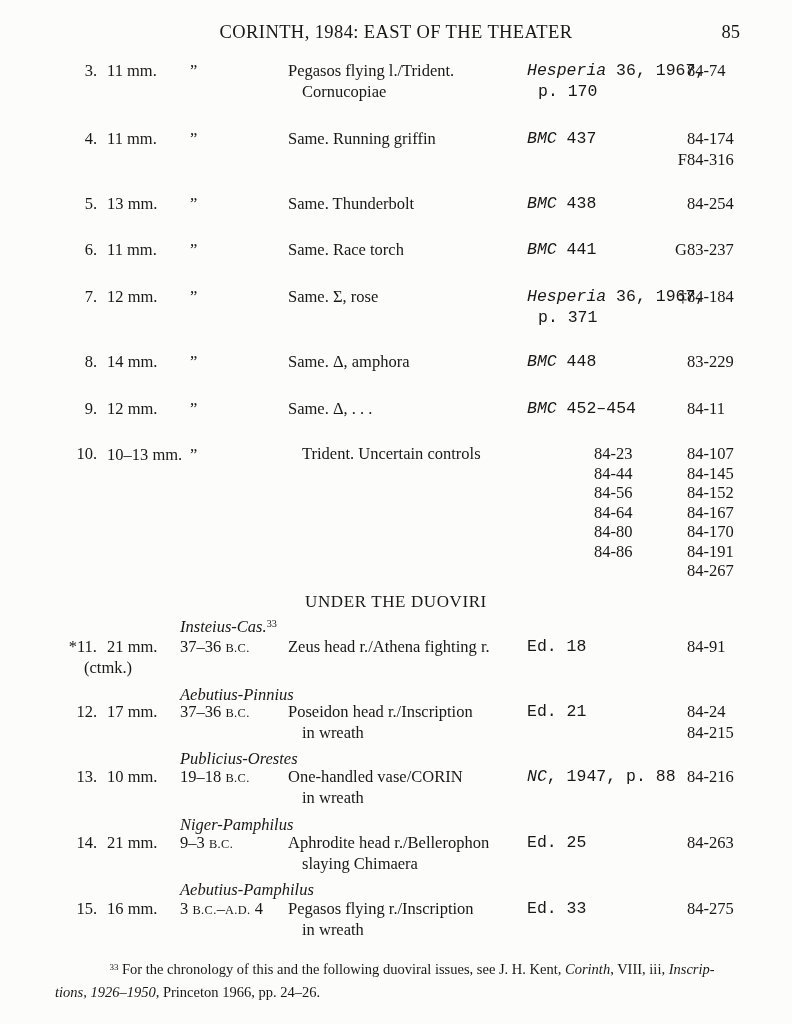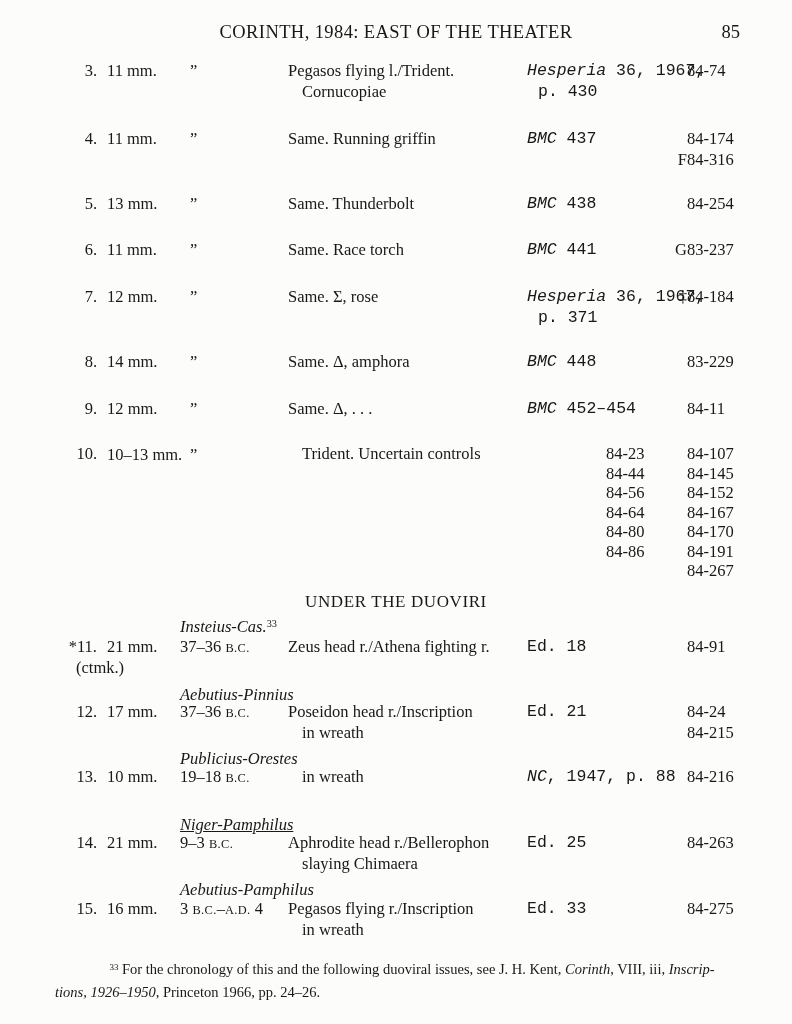--- a/index.html
+++ b/index.html
@@ -13,23 +13,23 @@
     font-size:18.5px;letter-spacing:.4px;white-space:nowrap;}
   .hdr-page{position:absolute;top:22px;right:52px;font-size:18.5px;}
   .row,.group,.section{position:absolute;left:0;right:0;}
   .cell{position:absolute;white-space:nowrap;}
   .c-num{left:55px;width:42px;text-align:right;}
   .c-size{left:107px;}
   .c-date{left:180px;}
   .c-date.ditto{left:190px;}
   .c-desc{left:288px;}
   .c-ref{left:527px;font-family:Liberation Mono, monospace;}
-  .c-refnums{left:594px;margin-left:12px;}
+  .c-refnums{left:594px;}
   .c-inv{left:687px;}
-  .ctmk{position:absolute;left:76px;top:21px;white-space:nowrap;}
+  .ctmk{position:absolute;left:84px;top:21px;white-space:nowrap;}
   .l2{padding-left:14px;}
   .c-ref .l2{padding-left:11px;}
   .group{left:180px;right:auto;white-space:nowrap;}
   .section{text-align:center;font-size:17px;letter-spacing:.6px;}
   .it{font-style:italic;}
   .sc{font-size:.75em;letter-spacing:.4px;}
   .sup{font-size:.62em;position:relative;top:-.45em;}
   .invline{position:relative;}
   .pfx{position:absolute;left:0;transform:translateX(-100%);}
   .tight .cell div{line-height:19.5px;}
@@ -50,21 +50,21 @@
           <div>3.</div>
         </div>
         <div class="cell c-size">11 mm.</div>
         <div class="cell c-date ditto"><span>”</span></div>
         <div class="cell c-desc">
           <div><span>Pegasos flying l./Trident.</span></div>
           <div class="l2"><span>Cornucopiae</span></div>
         </div>
         <div class="cell c-ref">
           <div><span class="it">Hesperia</span><span> 36, 1967,</span></div>
-          <div class="l2"><span>p. 430</span></div>
+          <div class="l2"><span>p. 170</span></div>
         </div>
         <div class="cell c-inv">
           <div class="invline"><span>84-74</span></div>
         </div>
       </div>
       <div class="row" style="top: 128px;">
         <div class="cell c-num">
           <div>4.</div>
         </div>
         <div class="cell c-size">11 mm.</div>
@@ -227,30 +227,31 @@
         </div>
       </div>
       <div class="group" style="top: 748px;"><span class="it">Publicius-Orestes</span></div>
       <div class="row" style="top: 766px;">
         <div class="cell c-num">
           <div>13.</div>
         </div>
         <div class="cell c-size">10 mm.</div>
         <div class="cell c-date"><span>19–18 </span><span class="sc">B.C.</span></div>
         <div class="cell c-desc">
+          <div><span>One-handled vase/CORIN</span></div>
           <div class="l2"><span>in wreath</span></div>
         </div>
         <div class="cell c-ref">
           <div><span class="it">NC</span><span>, 1947, p. 88</span></div>
         </div>
         <div class="cell c-inv">
           <div class="invline"><span>84-216</span></div>
         </div>
       </div>
-      <div class="group" style="top: 814px; text-decoration: underline;"><span class="it">Niger-Pamphilus</span></div>
+      <div class="group" style="top: 814px;"><span class="it">Niger-Pamphilus</span></div>
       <div class="row" style="top: 832px;">
         <div class="cell c-num">
           <div>14.</div>
         </div>
         <div class="cell c-size">21 mm.</div>
         <div class="cell c-date"><span>9–3 </span><span class="sc">B.C.</span></div>
         <div class="cell c-desc">
           <div><span>Aphrodite head r./Bellerophon</span></div>
           <div class="l2"><span>slaying Chimaera</span></div>
         </div>

